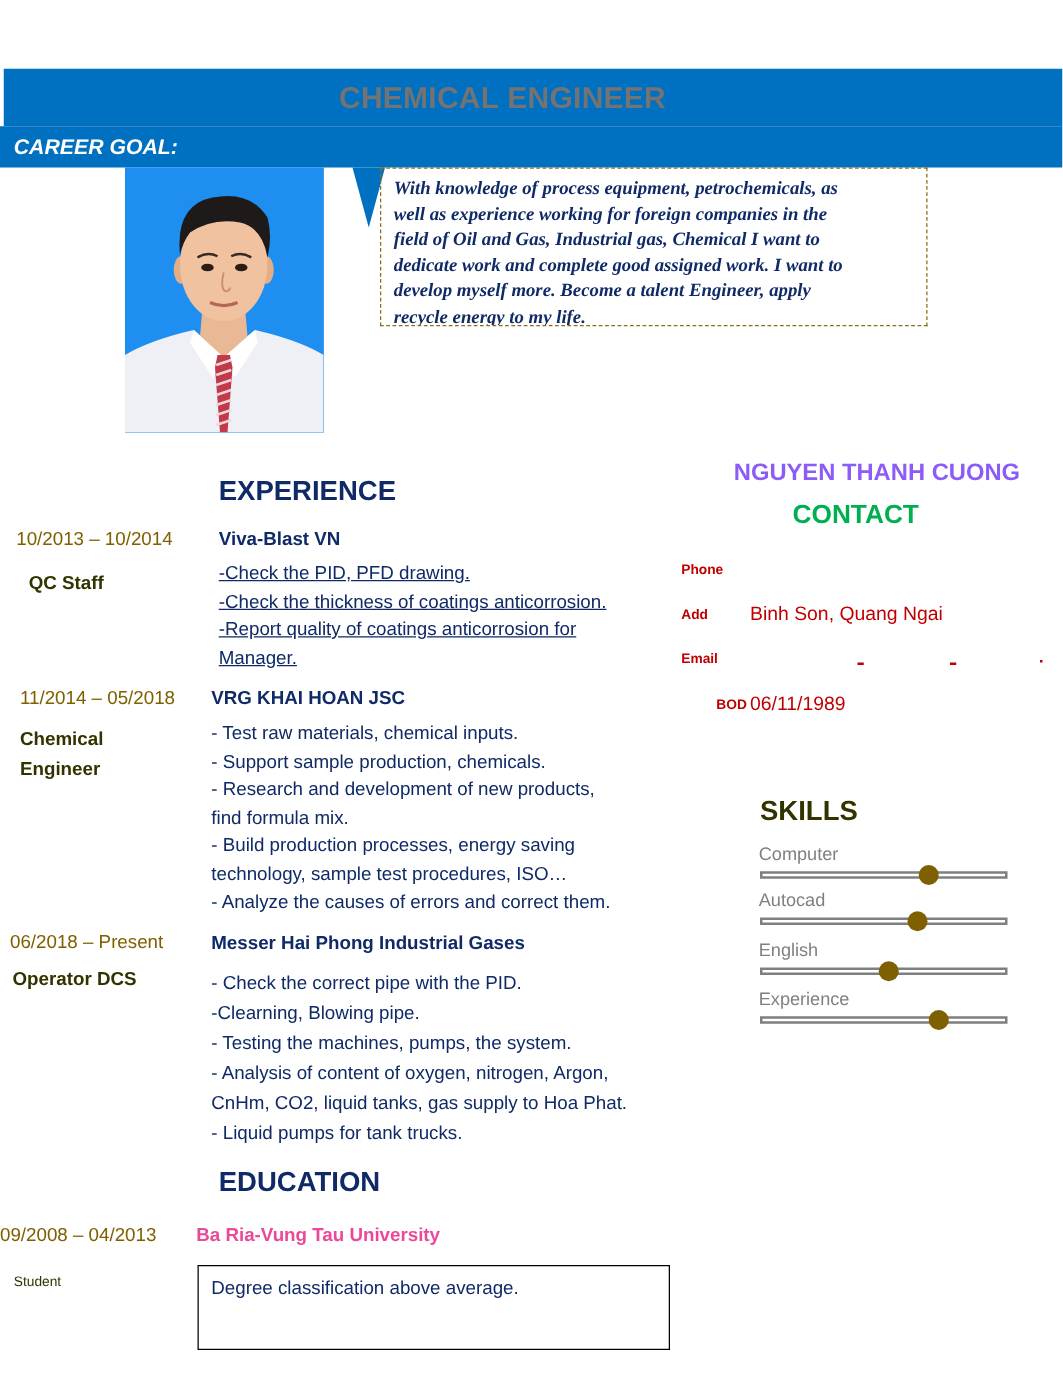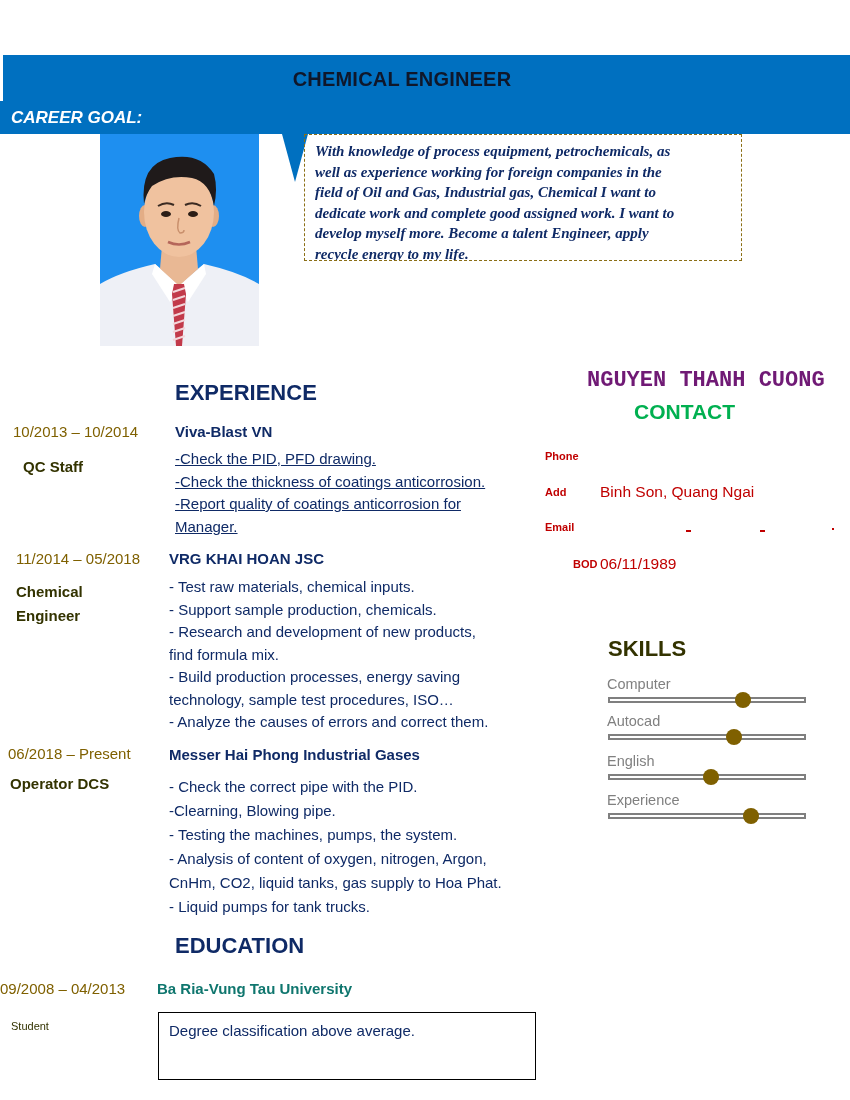--- a/index.html
+++ b/index.html
@@ -10,21 +10,21 @@
   }
   .abs { position: absolute; }
 
   
   .header-band {
     left: 3px; top: 55px; width: 847px; height: 46px;
     background: #0070c0;
   }
   .header-title {
     left: 3px; top: 55px; width: 798px; height: 46px;
-    color: #0f172a; font-weight: bold; font-size: 20px;
+    color: #737373; font-weight: bold; font-size: 24px;
     text-align: center; line-height: 48px;
     font-family: "Liberation Sans", sans-serif;
     letter-spacing: 0.2px;
   }
   .goal-band {
     left: 0; top: 101px; width: 850px; height: 33px;
     background: #0070c0;
   }
   .goal-label {
     left: 11px; top: 101px; height: 33px; line-height: 34px;
@@ -50,22 +50,22 @@
   .goal-box {
     left: 304px; top: 134px; width: 438px; height: 127px;
     border: 1px dashed #8b6f16; box-sizing: border-box;
     padding: 6px 10px 0 10px; overflow: hidden;
     font-family: "Liberation Serif", serif; font-style: italic; font-weight: bold;
     font-size: 15px; line-height: 20.5px; color: #0f2a66;
   }
 
   
   .name {
-    left: 587px; top: 368px; font-weight: bold; font-size: 22px; color: #701a75;
-    font-family: Liberation Mono, monospace;
+    left: 587px; top: 368px; font-weight: bold; font-size: 19px; color: #8b5cf6;
+    font-family: Liberation Sans, sans-serif;
   }
   .contact-title {
     left: 634px; top: 400px; font-weight: bold; font-size: 21px; color: #00b050;
     font-family: "Liberation Sans", sans-serif;
   }
   .c-label {
     left: 545px; font-weight: bold; font-size: 11px; color: #c00000;
     font-family: "Liberation Sans", sans-serif;
   }
   .c-value {
@@ -123,21 +123,21 @@
     white-space: nowrap;
   }
   .duties {
     font-size: 15px; color: #0f2a66; line-height: 22.5px;
     font-family: "Liberation Sans", sans-serif;
   }
   .duties div { white-space: nowrap; }
 
   
   .edu-school {
-    font-weight: bold; font-size: 15px; color: #0f766e;
+    font-weight: bold; font-size: 15px; color: #ec4899;
     font-family: "Liberation Sans", sans-serif; white-space: nowrap;
   }
   .edu-role {
     font-size: 11px; color: #333300;
     font-family: "Liberation Sans", sans-serif;
   }
   .edu-box {
     left: 158px; top: 1012px; width: 378px; height: 68px;
     border: 1px solid #000; box-sizing: border-box;
     padding: 6px 10px; font-size: 15px; color: #0f2a66; line-height: 24px;

